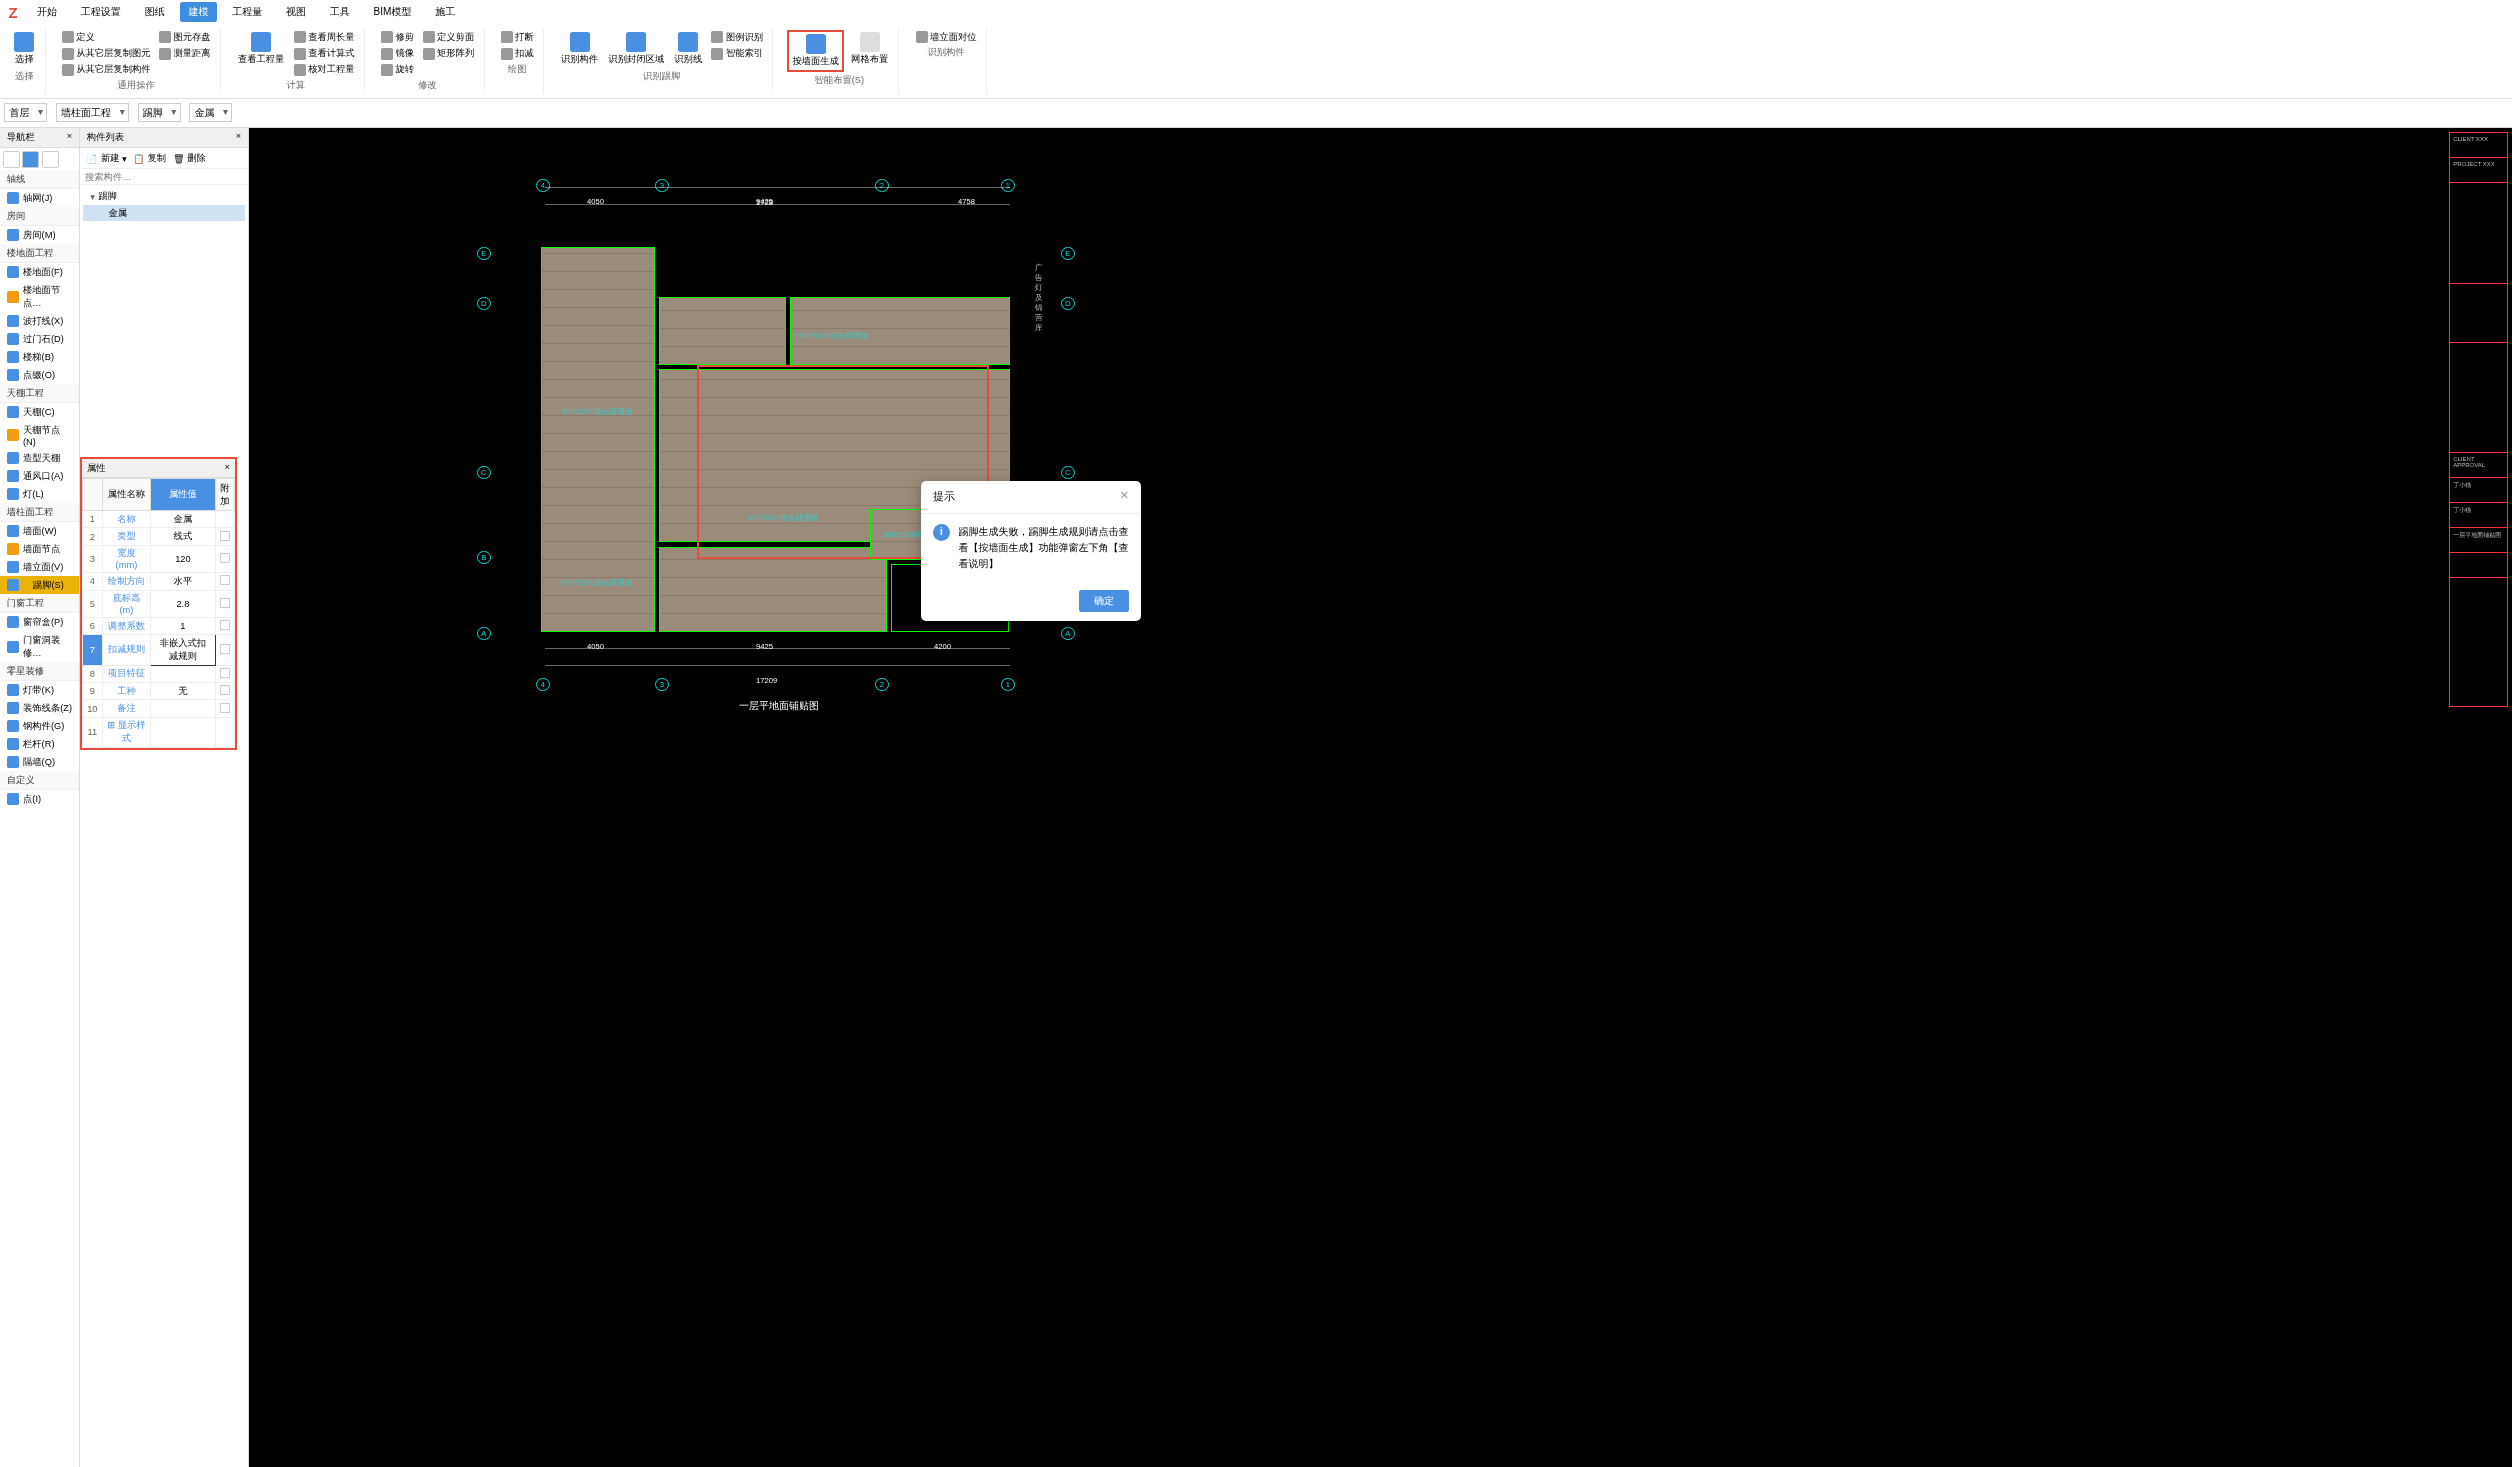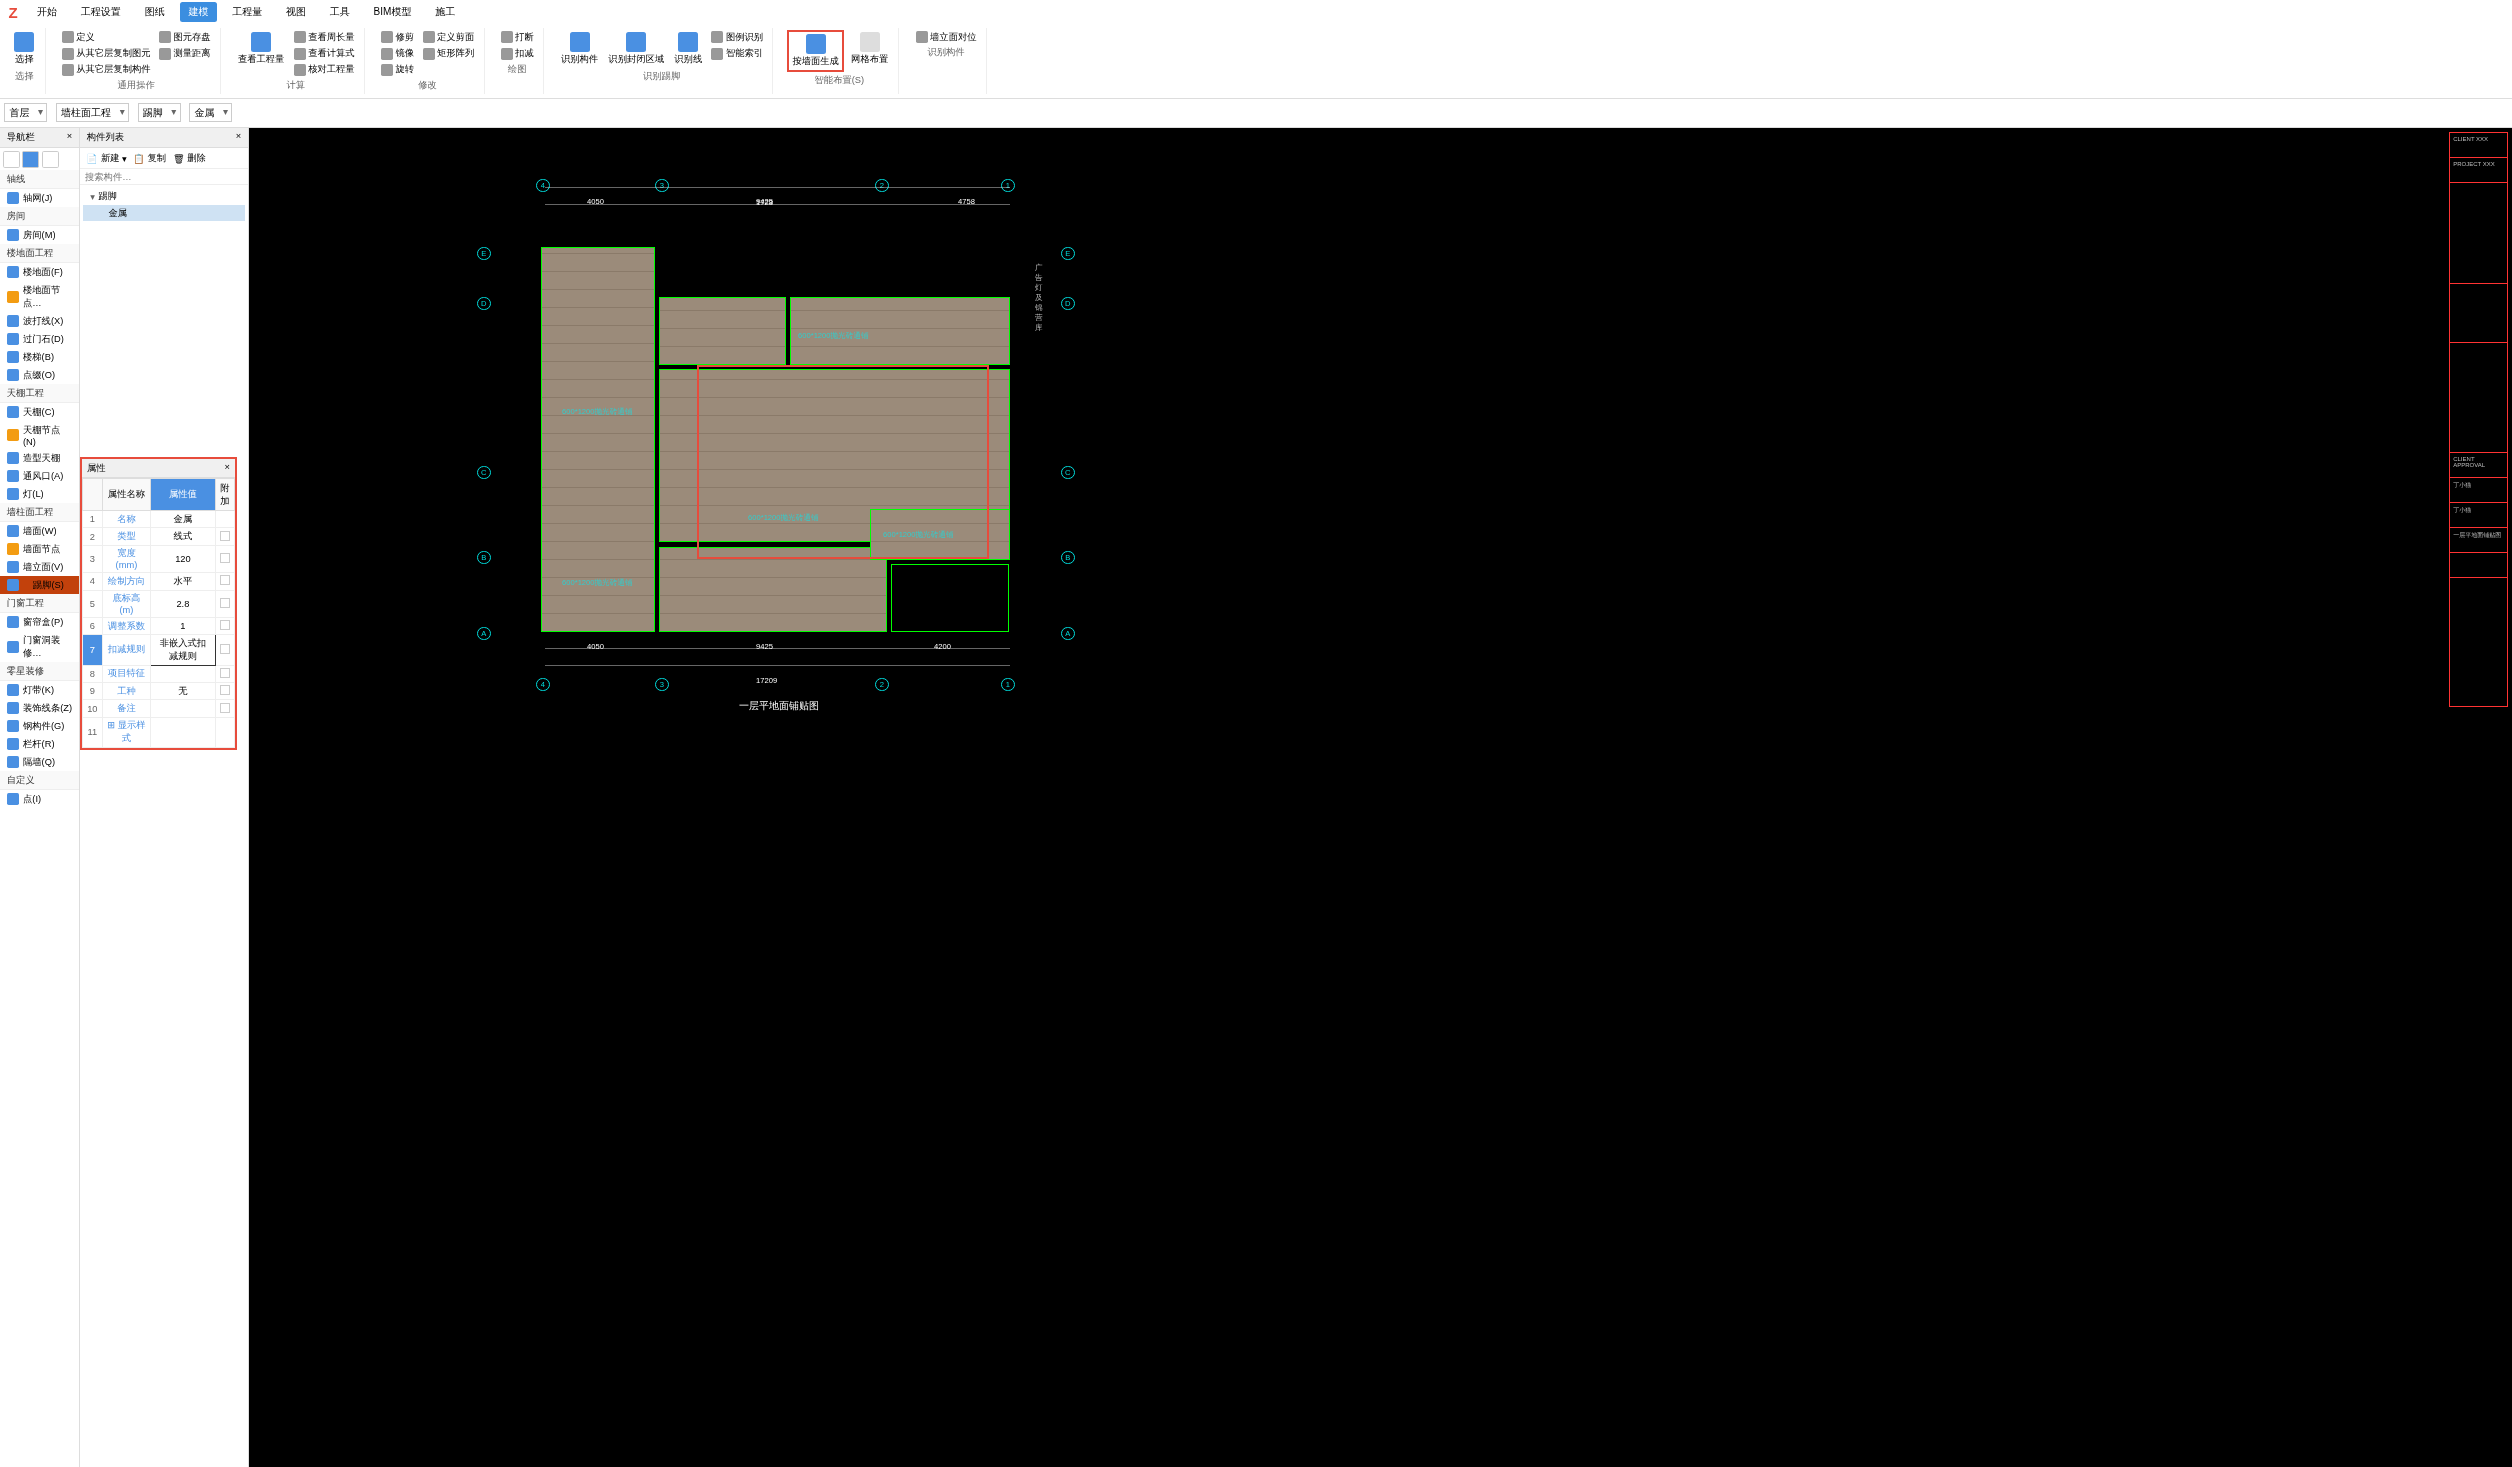--- a/index.html
+++ b/index.html
@@ -29,21 +29,21 @@
     .selector::after { content: "▾"; position: absolute; right: 3.4px; color: #666; }
     
     
     .main { display: flex; height: calc(100vh - 101px); }
     
     
     .left-panel { width: 80px; background: #fff; border-right: 0.8px solid #ddd; overflow-y: auto; }
     .panel-header { padding: 3.4px 6.8px; background: #f0f0f0; border-bottom: 0.8px solid #ddd; font-size: 9.3px; display: flex; justify-content: space-between; }
     .nav-section-title { padding: 2.5px 6.8px; background: #f9f9f9; font-size: 9.3px; color: #333; border-bottom: 0.8px solid #eee; }
     .nav-item { display: flex; align-items: center; gap: 4.2px; padding: 2.5px 6.8px; cursor: pointer; font-size: 9.3px; }
-    .nav-item.highlighted { background: #c2410c; gap: 14px; }
+    .nav-item.highlighted { background: #eab308; gap: 14px; }
     .nav-icon { width: 12px; height: 12px; background: #4a90e2; border-radius: 1.7px; flex-shrink: 0; }
     .nav-icon.blue { background: #4a90e2; }
     .nav-icon.orange { background: #f39c12; }
     
     
     .component-panel { width: 169px; background: #fff; border-right: 0.8px solid #ddd; }
     .component-toolbar { display: flex; gap: 6.8px; padding: 3.4px 6.8px; border-bottom: 0.8px solid #eee; }
     .component-toolbar-btn { display: flex; align-items: center; gap: 2.5px; cursor: pointer; font-size: 9.3px; }
     .search-box { width: 100%; padding: 2.5px 5px; border: none; border-bottom: 0.8px solid #eee; font-size: 9.3px; }
     .tree { padding: 3.4px; }
@@ -478,20 +478,33 @@
         <div class="title-block-section" style="height:101px"></div>
         <div class="title-block-section" style="height:59px"></div>
         <div class="title-block-section" style="height:110px"></div>
         <div class="title-block-section">CLIENT APPROVAL</div>
         <div class="title-block-section">丁小猫</div>
         <div class="title-block-section">丁小猫</div>
         <div class="title-block-section">一层平地面铺贴图</div>
         <div class="title-block-section"></div>
       </div>
 
+      <div class="dialog">
+        <div class="dialog-header">
+          <span>提示</span>
+          <span class="dialog-close">✕</span>
+        </div>
+        <div class="dialog-body">
+          <div class="dialog-icon">i</div>
+          <div>踢脚生成失败，踢脚生成规则请点击查看【按墙面生成】功能弹窗左下角【查看说明】</div>
+        </div>
+        <div class="dialog-footer">
+          <button class="dialog-btn">确定</button>
+        </div>
+      </div>
     </div>
   </div>
 </div>
 
 <div class="properties-panel">
   <div class="props-header">
     <span>属性</span>
     <span>×</span>
   </div>
   <table class="props-table">

